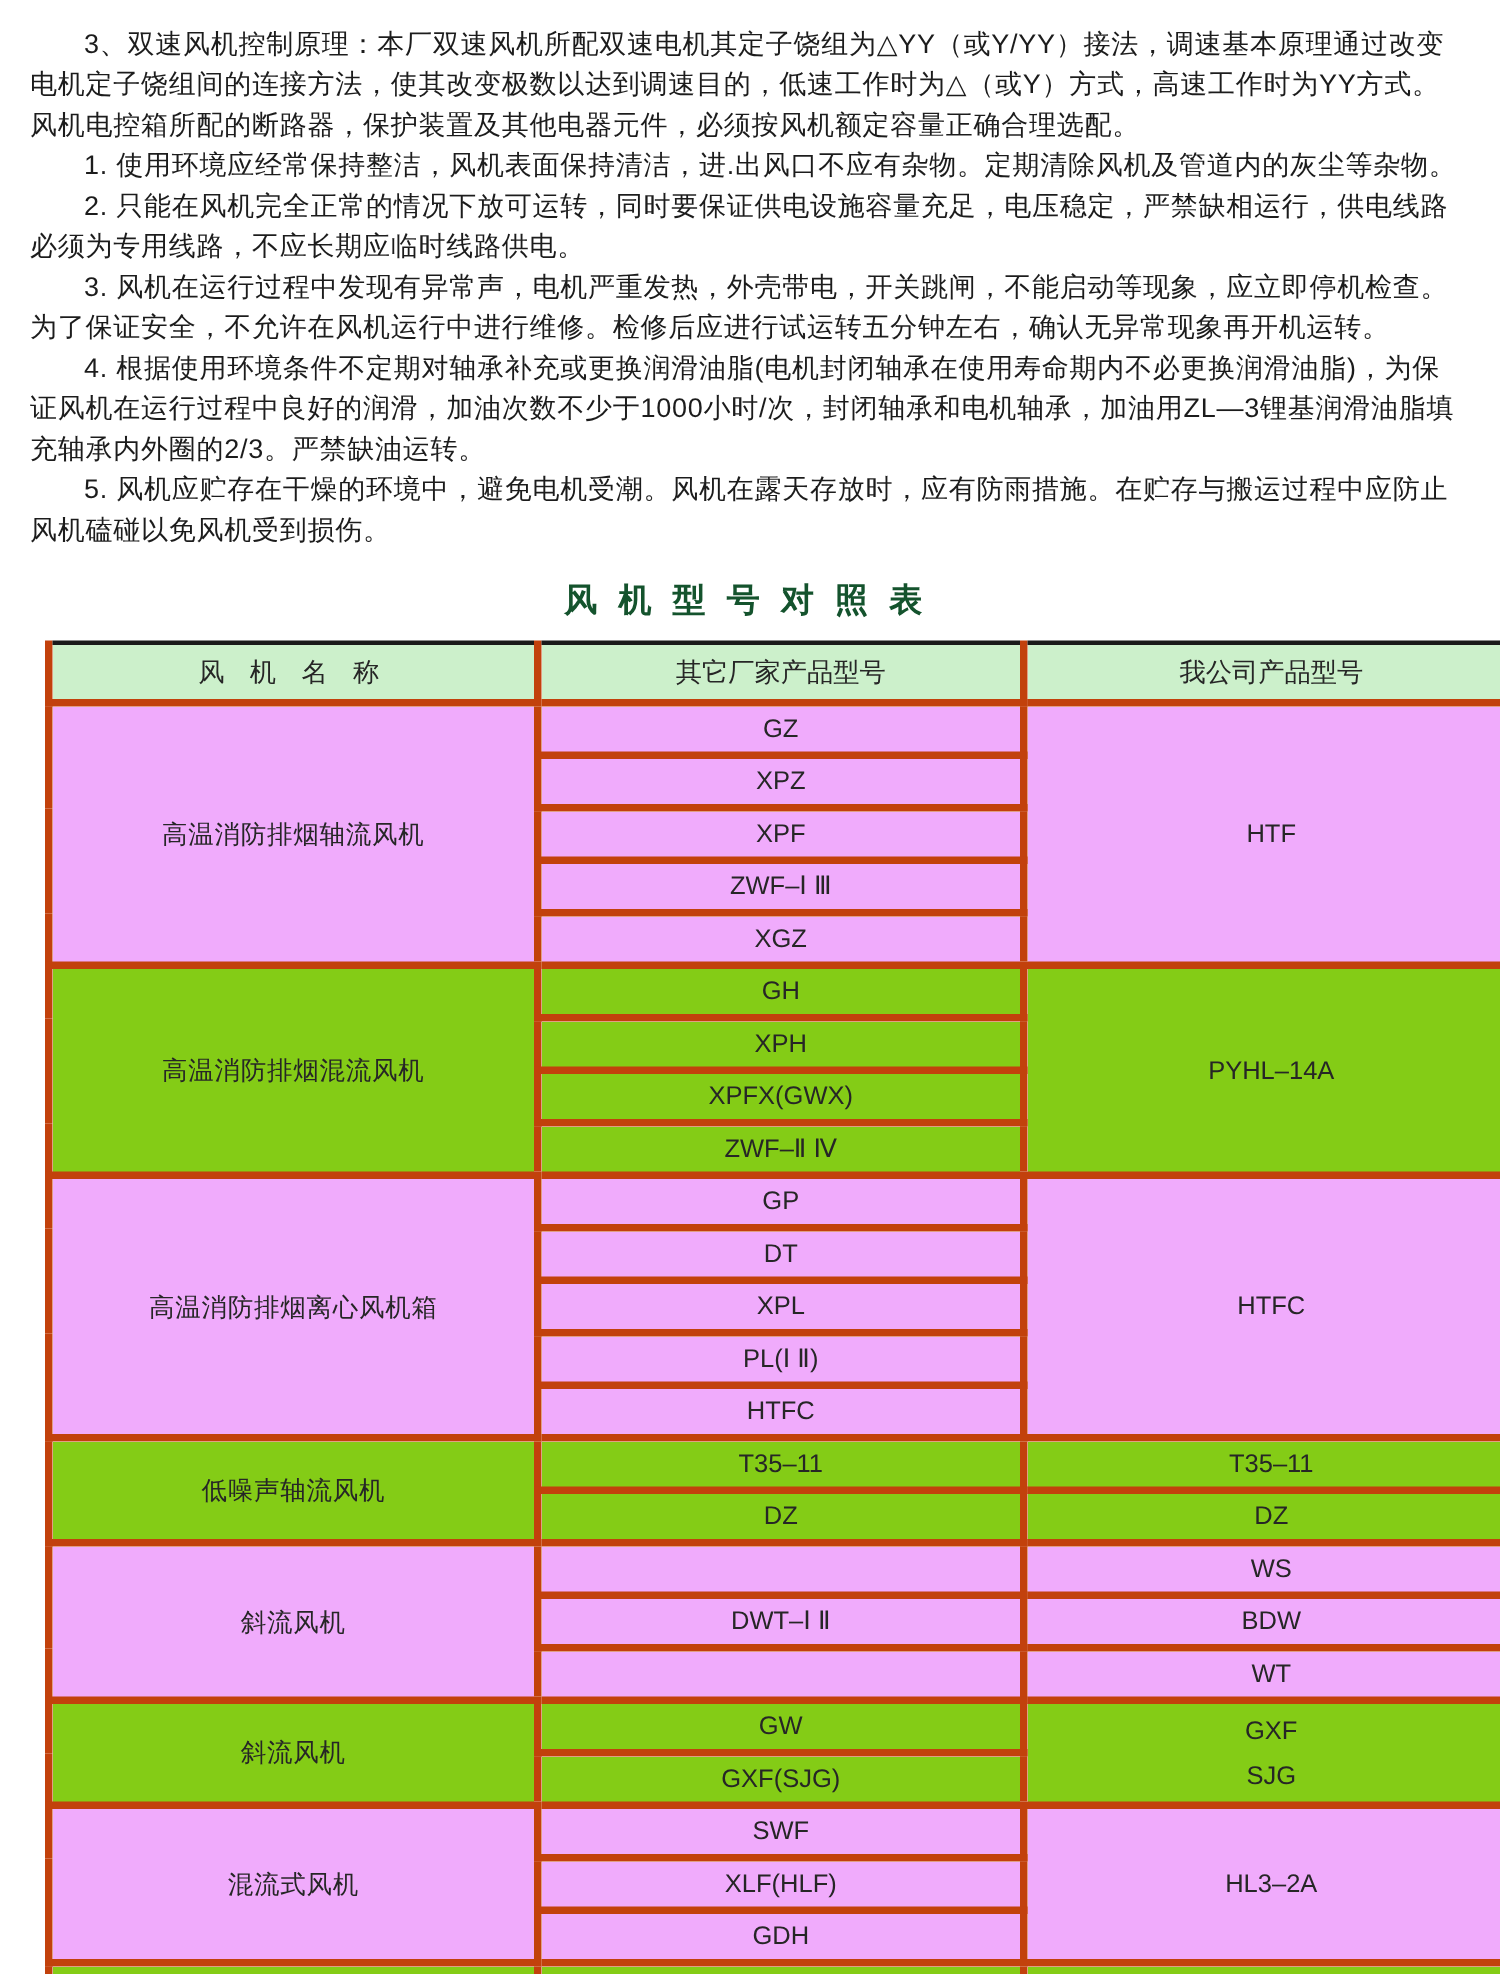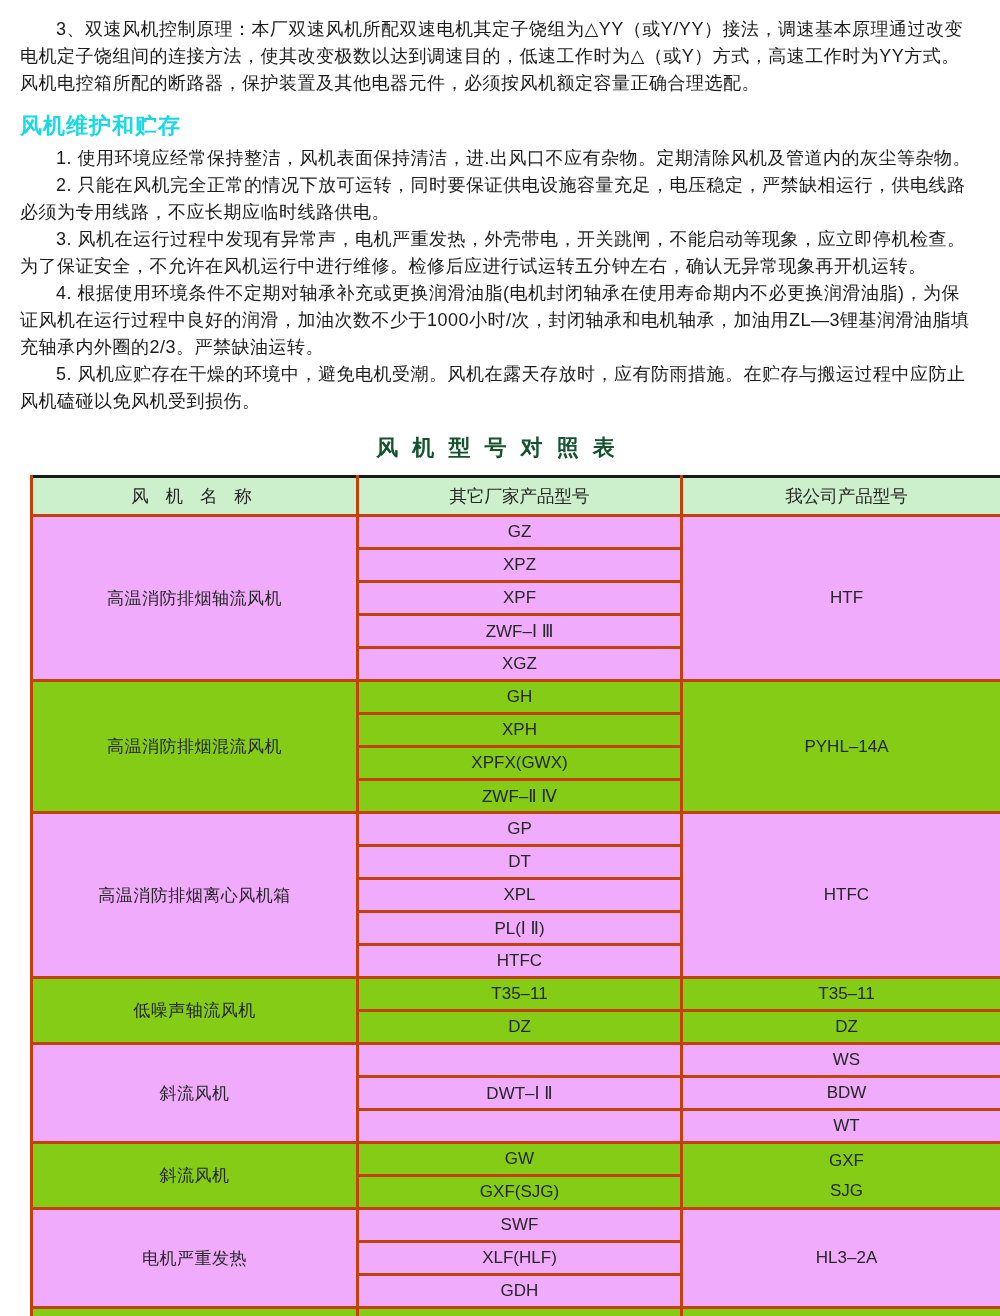--- a/index.html
+++ b/index.html
@@ -44,21 +44,21 @@
     width: 980px;
     margin-left: 10px;
     border: 3px solid #1a1a1a;
     font-size: 17px;
     color: #262626;
   }
   .model-table col.c1 { width: 326px; }
   .model-table col.c2 { width: 324px; }
   .model-table col.c3 { width: 330px; }
   .model-table th, .model-table td {
-    border: 3px solid #c2410c;
+    border: 5px solid #c2410c;
     text-align: center;
     vertical-align: middle;
     padding: 0 4px;
     overflow: hidden;
   }
   .model-table th {
     height: 36px;
     font-weight: normal;
     font-size: 17.5px;
     background: #ccf0cb;
@@ -76,21 +76,20 @@
   .model-table td.name { letter-spacing: 0.5px; }
   .ours-line { line-height: 30px; }
 </style>
 </head>
 <body>
 
 <div class="doc">
 
   <p class="para">3、双速风机控制原理：本厂双速风机所配双速电机其定子饶组为△YY（或Y/YY）接法，调速基本原理通过改变电机定子饶组间的连接方法，使其改变极数以达到调速目的，低速工作时为△（或Y）方式，高速工作时为YY方式。风机电控箱所配的断路器，保护装置及其他电器元件，必须按风机额定容量正确合理选配。</p>
 
-  <h2 class="section-heading">风机维护和贮存</h2>
 
   <p class="para">1. 使用环境应经常保持整洁，风机表面保持清洁，进.出风口不应有杂物。定期清除风机及管道内的灰尘等杂物。</p>
   <p class="para">2. 只能在风机完全正常的情况下放可运转，同时要保证供电设施容量充足，电压稳定，严禁缺相运行，供电线路必须为专用线路，不应长期应临时线路供电。</p>
   <p class="para">3. 风机在运行过程中发现有异常声，电机严重发热，外壳带电，开关跳闸，不能启动等现象，应立即停机检查。为了保证安全，不允许在风机运行中进行维修。检修后应进行试运转五分钟左右，确认无异常现象再开机运转。</p>
   <p class="para">4. 根据使用环境条件不定期对轴承补充或更换润滑油脂(电机封闭轴承在使用寿命期内不必更换润滑油脂)，为保证风机在运行过程中良好的润滑，加油次数不少于1000小时/次，封闭轴承和电机轴承，加油用ZL—3锂基润滑油脂填充轴承内外圈的2/3。严禁缺油运转。</p>
   <p class="para">5. 风机应贮存在干燥的环境中，避免电机受潮。风机在露天存放时，应有防雨措施。在贮存与搬运过程中应防止风机磕碰以免风机受到损伤。</p>
 
   <h3 class="table-title">风 机 型 号 对 照 表</h3>
 
   <table class="model-table">
@@ -189,21 +188,21 @@
         <td class="ours" rowspan="2">
           <div class="ours-line">GXF</div>
           <div class="ours-line">SJG</div>
         </td>
       </tr>
       <tr class="pink">
           <td class="other">GXF(SJG)</td>
         </tr>
 
       <tr class="g-start yellow">
-        <td class="name" rowspan="3">电机严重发热</td>
+        <td class="name" rowspan="3">混流式风机</td>
         <td class="other">SWF</td>
         <td class="ours" rowspan="3">HL3–2A</td>
       </tr>
       <tr class="yellow">
           <td class="other">XLF(HLF)</td>
         </tr>
       <tr class="yellow">
           <td class="other">GDH</td>
         </tr>
 

